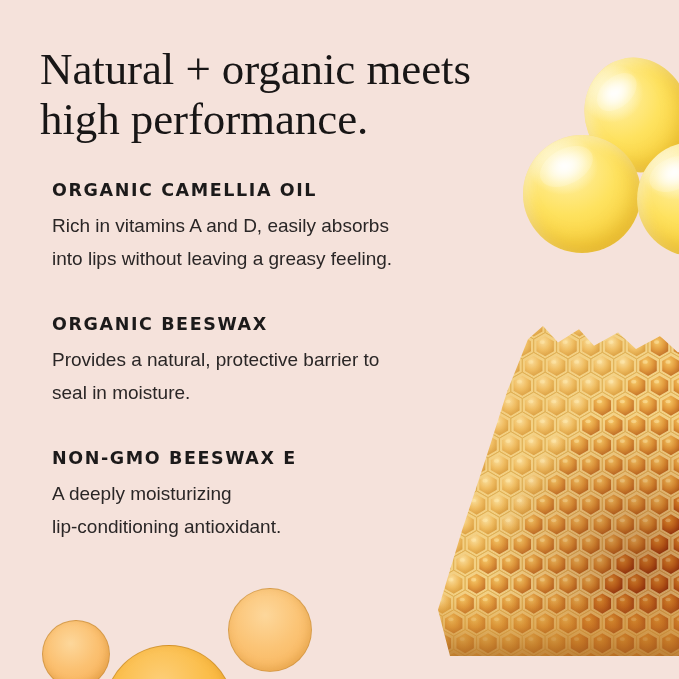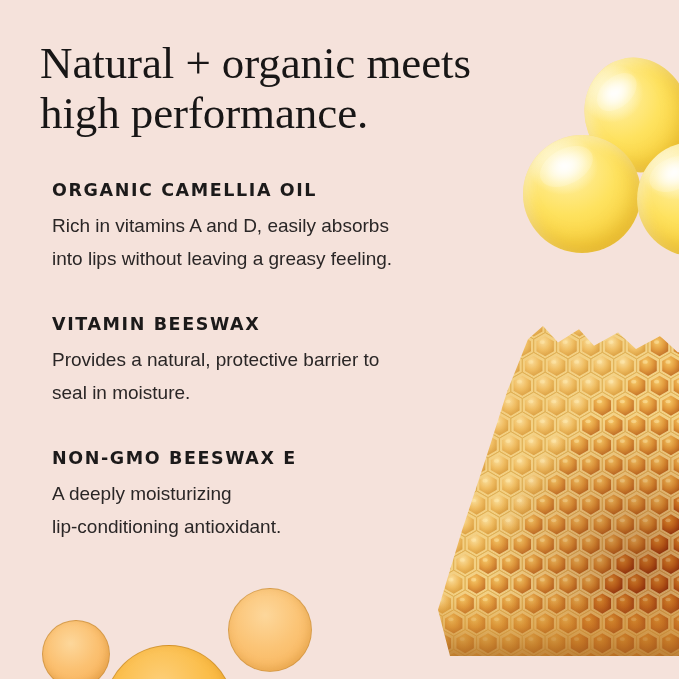--- a/index.html
+++ b/index.html
@@ -116,21 +116,21 @@
   }
 
   
   .text-layer {
     position: absolute;
     inset: 0;
   }
   #headline {
     position: absolute;
     left: 40px;
-    top: 38px;
+    top: 44px;
     width: 470px;
     font-family: "Liberation Serif", "DejaVu Serif", serif;
     font-size: 45px;
     line-height: 50px;
     letter-spacing: -0.1px;
     color: #181616;
   }
   .feature {
     position: absolute;
     left: 40px;
@@ -1106,21 +1106,21 @@
 
     <div id="headline">Natural + organic meets high performance.</div>
 
     <div class="feature" id="feature-0">
       <p class="feature-title">ORGANIC CAMELLIA OIL</p>
       <p class="feature-body">Rich in vitamins A and D, easily absorbs
 into lips without leaving a greasy feeling.</p>
     </div>
 
     <div class="feature" id="feature-1">
-      <p class="feature-title">VITAMIN BEESWAX</p>
+      <p class="feature-title">ORGANIC BEESWAX</p>
       <p class="feature-body">Provides a natural, protective barrier to
 seal in moisture.</p>
     </div>
 
     <div class="feature" id="feature-2">
       <p class="feature-title">NON-GMO BEESWAX E</p>
       <p class="feature-body">A deeply moisturizing
 lip-conditioning antioxidant.</p>
     </div>
   </div>

